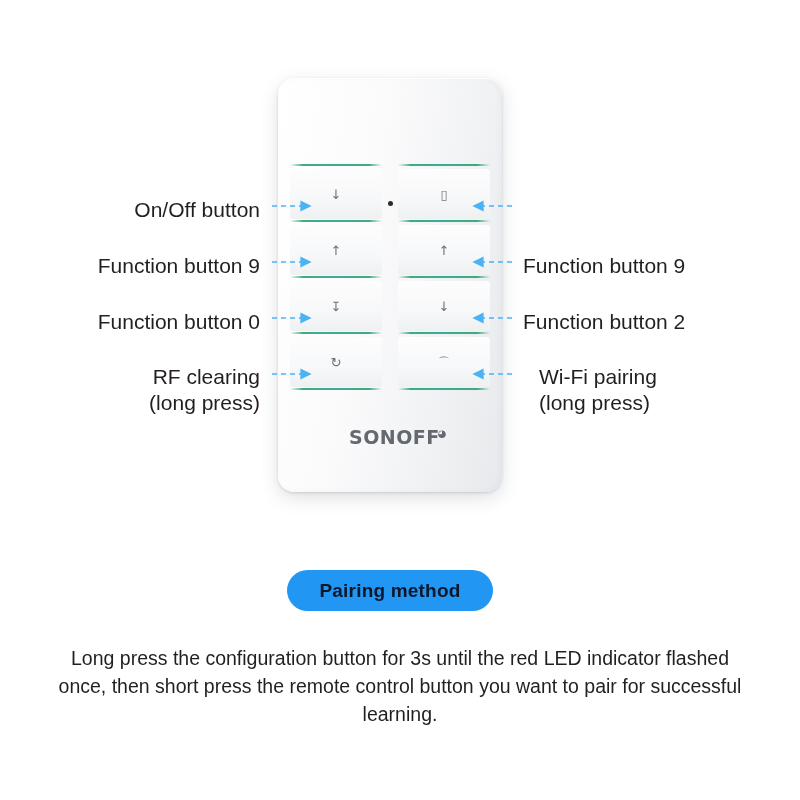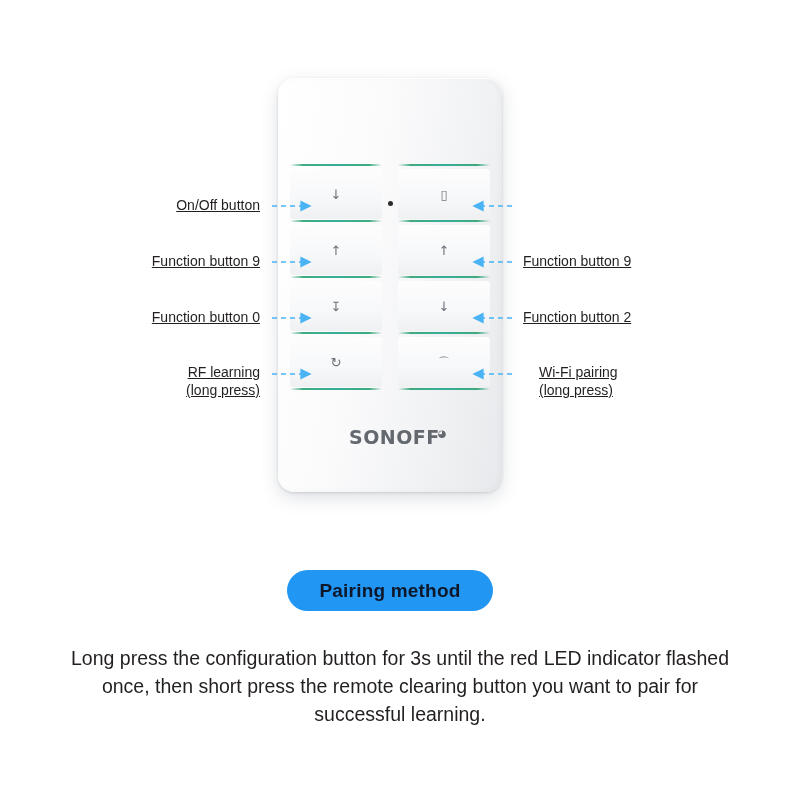--- a/index.html
+++ b/index.html
@@ -109,25 +109,24 @@
   }
   #logo .wifi-mark {
     font-size: 10px;
     vertical-align: super;
     margin-left: -2px;
   }
 
   
   .callout {
     position: absolute;
-    font-size: 14px;
+    font-size: 21px;
     line-height: 1.25;
     color: #231f20;
     white-space: nowrap;
-    text-decoration: underline;
   }
   .callout.left  { text-align: right; }
   .callout.right { text-align: left; }
   .callout .sub { display: block; }
 
   
   #connectors {
     position: absolute;
     left: 0; top: 0;
     width: 800px;
@@ -248,33 +247,33 @@
   <div class="callout left" style="left:60px; top:197px; width:200px;">
     <span>On/Off button</span>
   </div>
   <div class="callout left" style="left:60px; top:253px; width:200px;">
     <span>Function button 9</span>
   </div>
   <div class="callout left" style="left:60px; top:309px; width:200px;">
     <span>Function button 0</span>
   </div>
   <div class="callout left" style="left:60px; top:364px; width:200px;">
-    <span>RF learning</span>
+    <span>RF clearing</span>
     <span class="sub">(long press)</span>
   </div>
 
   <div class="callout right" style="left:523px; top:253px; width:220px;">
     <span>Function button 9</span>
   </div>
   <div class="callout right" style="left:523px; top:309px; width:220px;">
     <span>Function button 2</span>
   </div>
   <div class="callout right" style="left:523px; top:364px; width:220px;margin-left:16px;">
     <span>Wi-Fi pairing</span>
     <span class="sub">(long press)</span>
   </div>
 </div>
 
 <div id="pairing-pill">
   <span>Pairing method</span>
 </div>
 
-<p id="pairing-text">Long press the configuration button for 3s until  the red LED indicator flashed once, then short press the remote clearing button you want to pair for successful learning.</p>
+<p id="pairing-text">Long press the configuration button for 3s until  the red LED indicator flashed once, then short press the remote control button you want to pair for successful learning.</p>
 
 </body></html>

